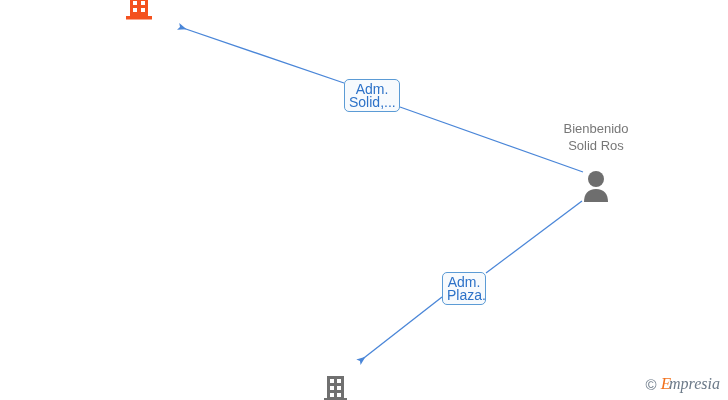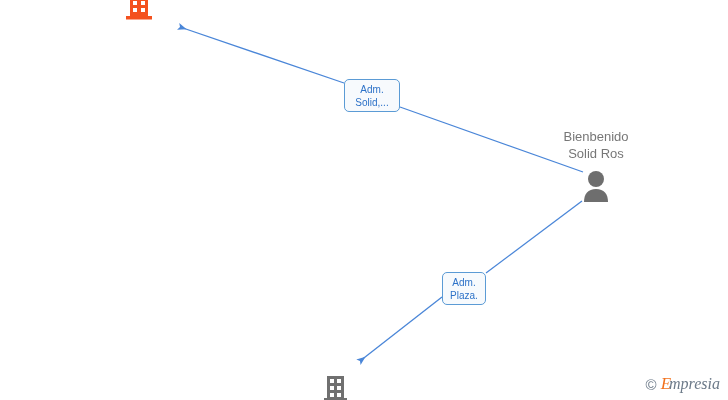--- a/index.html
+++ b/index.html
@@ -34,21 +34,21 @@
     white-space: nowrap;
     font-family: "Liberation Sans", sans-serif;
   }
   .edge-label {
     position: absolute;
     box-sizing: border-box;
     border: 1px solid #5b9bd5;
     border-radius: 5px;
     background: #f7fafd;
     color: #2d72c8;
-    font-size: 10px;
+    font-size: 14px;
     line-height: 13px;
     text-align: center;
     font-family: "Liberation Sans", sans-serif;
     padding: 3px 4px 2px 4px;
   }
   .edge-label span {
     display: block;
   }
   .watermark {
     position: absolute;
@@ -126,21 +126,21 @@
     </svg>
   </div>
 
   <div class="node" style="left:581px; top:170px; width:30px; height:32px;">
     <svg width="30" height="32" viewBox="0 0 30 32">
       <circle cx="15" cy="9" r="8" fill="#6e6e6e"></circle>
       <path d="M15,19 C23,19 27,24 27,32 L3,32 C3,24 7,19 15,19 Z" fill="#6e6e6e"></path>
     </svg>
   </div>
 
-  <div class="node-label" style="left:526px; top:128px; width:140px;">
+  <div class="node-label" style="left:526px; top:120px; width:140px;">
     <div>Bienbenido</div>
     <div>Solid Ros</div>
   </div>
 
   <div class="edge-label" style="left:344px; top:79px; width:56px; height:33px;">
     <span>Adm.</span>
     <span>Solid,...</span>
   </div>
 
   <div class="edge-label" style="left:442px; top:272px; width:44px; height:33px;">

